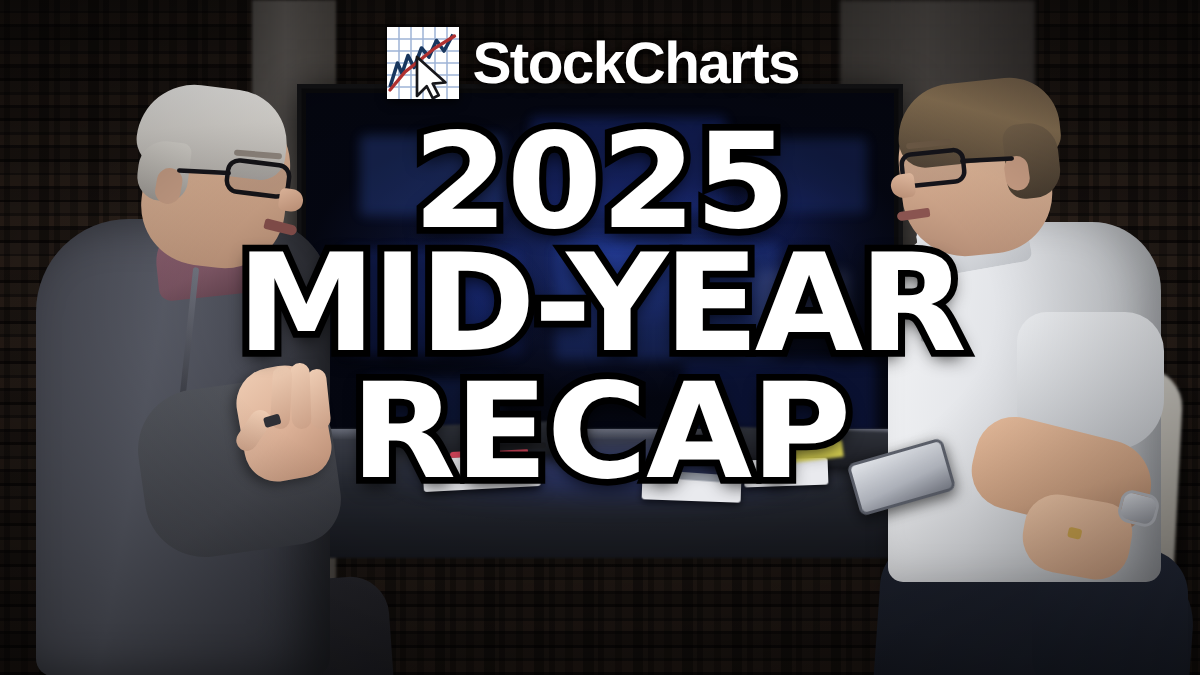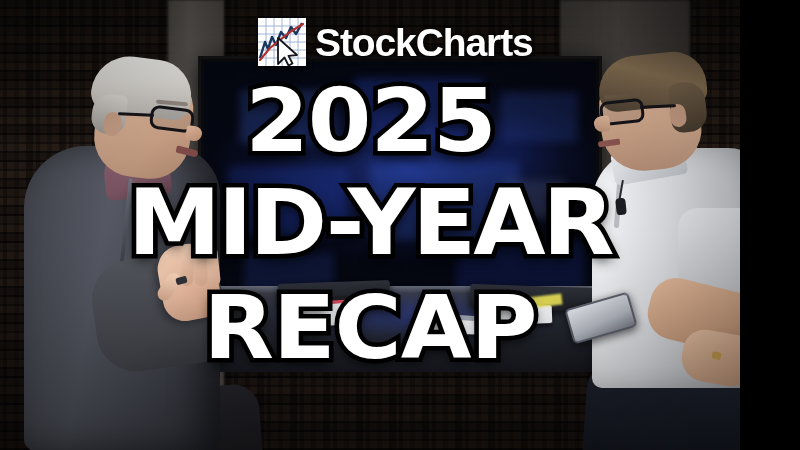--- a/index.html
+++ b/index.html
@@ -1,21 +1,21 @@
 <!DOCTYPE html>
 <html><head>
 <meta charset="utf-8">
 <style>
   * { margin:0; padding:0; box-sizing:border-box; }
   html,body { width:800px; height:450px; overflow:hidden; background:#000; }
   body { font-family:"Liberation Sans", sans-serif; }
 
   #thumb {
     position:relative;
-    width:740px; height:450px;
+    width:800px; height:450px;
     overflow:hidden;
     background:#1a1412;
     text-decoration:underline;
   }
 
   
   .scene { position:absolute; inset:0; }
 
   
   .wood-wall {
@@ -334,21 +334,21 @@
   .logo-word {
     color:#ffffff; font-size:39px; font-weight:bold; letter-spacing:-1.1px;
     line-height:1; white-space:nowrap;
     text-shadow:0 2px 7px rgba(0,0,0,.85), 0 0 3px rgba(0,0,0,.6);
   }
 
   
   .title-stack {
     position:absolute; left:0; right:0; top:82px;
     display:flex; flex-direction:column; align-items:center;
-    z-index:45; pointer-events:none;gap:20px;
+    z-index:45; pointer-events:none;
   }
   .tl {
     color:#ffffff;
     font-family:"DejaVu Sans", sans-serif;
     font-weight:bold;
     line-height:.88;
     letter-spacing:-1px;
     white-space:nowrap;
     -webkit-text-stroke:9px #000000;
     paint-order:stroke fill;

